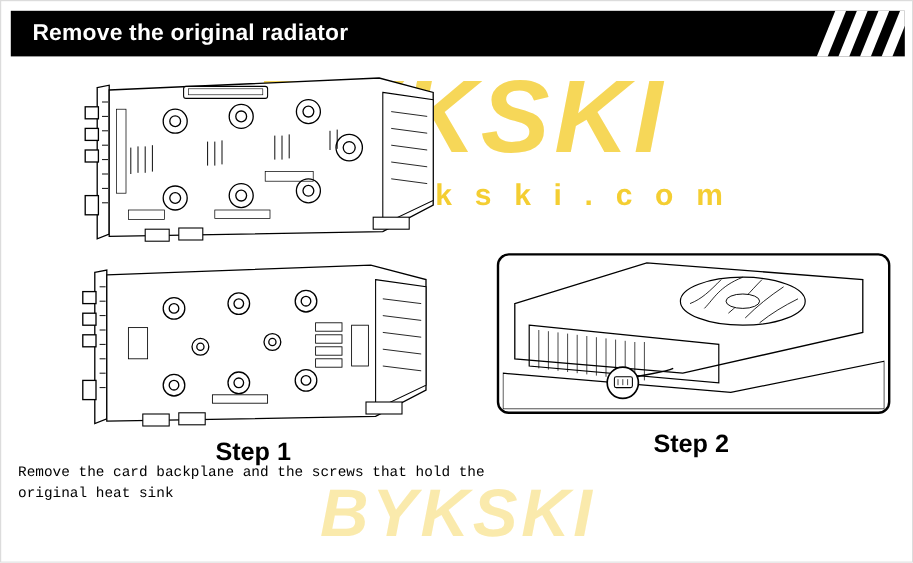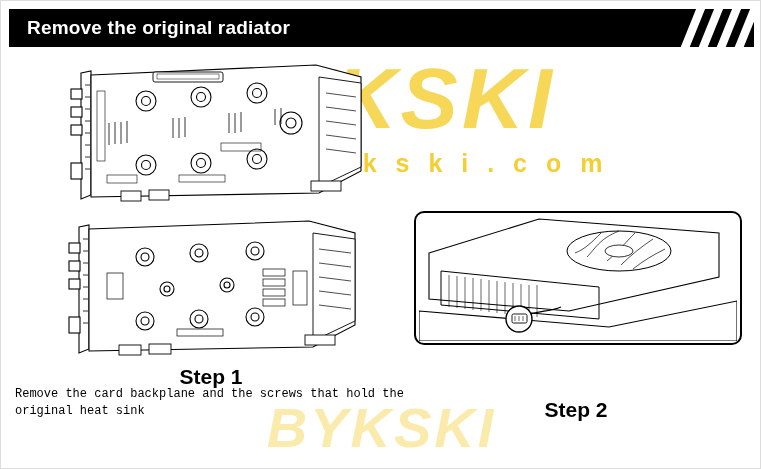--- a/index.html
+++ b/index.html
@@ -124,21 +124,21 @@
   .step-desc {
     position: absolute;
     font-family: Liberation Mono, monospace;
     font-size: 12px;
     color: #000000;
     text-align: left;
     line-height: 1.45;
   }
   #step1-title { left: 20px; top: 364px; width: 380px; }
   #step1-desc  { left: 14px; top: 385px; width: 392px; }
-  #step2-title { left: 410px; top: 358px; width: 330px; margin-top: 39px; }
+  #step2-title { left: 410px; top: 358px; width: 330px; }
   #step2-desc  { left: 404px; top: 388px; width: 342px; }
 
   .panel-border {
     position: absolute;
     left: 413px;
     top: 210px;
     width: 328px;
     height: 134px;
     border: 2px solid #000000;
     border-radius: 10px;

